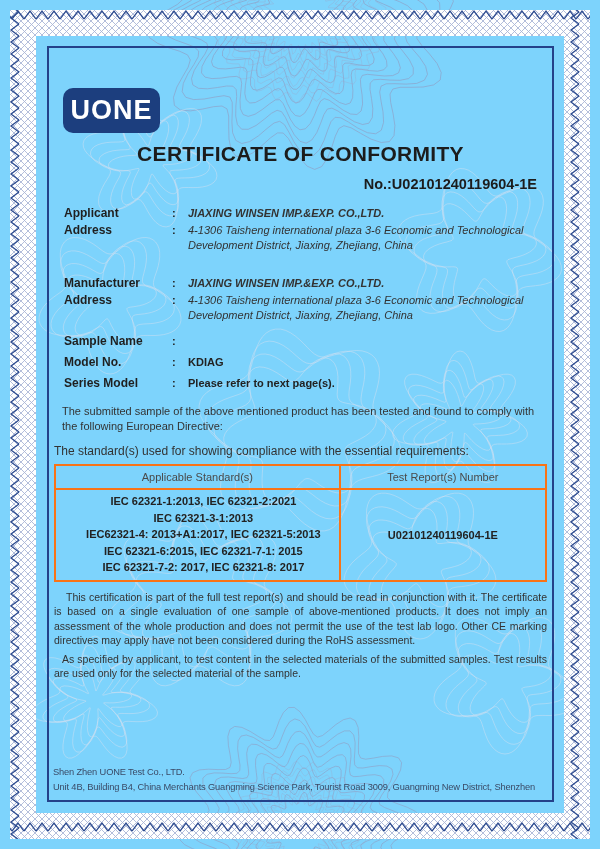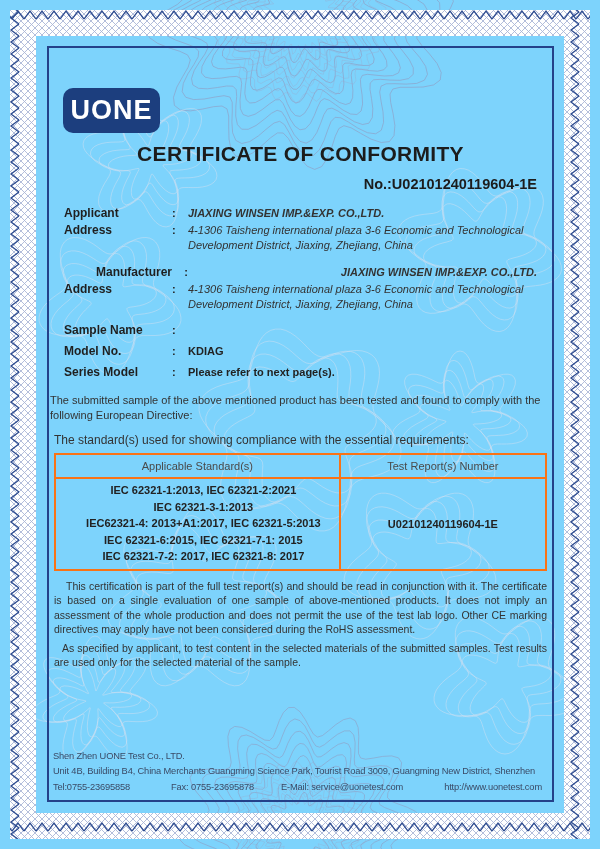--- a/index.html
+++ b/index.html
@@ -15,25 +15,25 @@
   .certno{margin-top:10px;padding-right:14px;text-align:right;font-size:14.5px;font-weight:bold;color:#1c1c1c;}
 
   .fields{margin-top:14px;padding:0 14px;}
   .frow{display:flex;font-size:11px;line-height:15px;margin-bottom:2px;}
   .flabel{width:108px;font-weight:bold;font-size:12px;color:#1f1f1f;flex:none;}
   .fcolon{width:16px;flex:none;font-weight:bold;}
   .fvalue{flex:1;color:#333;}
   .it{font-style:italic;}
   .co{font-weight:bold;font-style:italic;}
   .bd{font-weight:bold;color:#222;}
-  .mt8{margin-top:12px;text-align:right;}
+  .mt8{margin-top:23px;}
   .mt10{margin-top:11px;}
   .frow.sample{margin-bottom:6px;}
 
-  .intro{margin-top:13px;padding:0 0;font-size:11px;line-height:15px;color:#333;}
+  .intro{margin-top:13px;padding:0 12px;font-size:11px;line-height:15px;color:#333;}
   .directive{margin-top:11px;text-align:center;font-size:11.5px;font-weight:bold;color:#222;}
   .stdnote{margin-top:10px;padding:0 4px;font-size:12px;color:#333;}
 
   table.stds{margin:6px 4px 0 4px;width:493px;border-collapse:collapse;}
   table.stds th,table.stds td{border:2px solid #f97316;}
   table.stds th{font-size:11px;font-weight:normal;color:#4a4a4a;height:20px;text-align:center;}
   .c1{width:58%;} .c2{width:42%;}
   .stdcell{padding:3px 0 4px 12px;text-align:center;}
   .stdline{font-size:11px;font-weight:bold;line-height:16.5px;color:#222;}
   .repcell{text-align:center;font-size:11px;font-weight:bold;color:#222;}
@@ -221,22 +221,16 @@
       </tr>
     </tbody>
       </table>
 
     <div class="disc p1">This certification is part of the full test report(s) and should be read in conjunction with it. The certificate is based on a single evaluation of one sample of above-mentioned products. It does not imply an assessment of the whole production and does not permit the use of the test lab logo. Other CE marking directives may apply have not been considered during the RoHS assessment.</div>
     <div class="disc p2">As specified by applicant, to test content in the selected materials of the submitted samples. Test results are used only for the selected material of the sample.</div>
 
     <div class="footer">
       <div class="fline">Shen Zhen UONE Test Co., LTD.</div>
       <div class="fline">Unit 4B, Building B4, China Merchants Guangming Science Park, Tourist Road 3009, Guangming New District, Shenzhen</div>
-      <div class="fcontact">
-        <span class="fc-tel">Tel:0755-23695858</span>
-        <span class="fc-fax">Fax: 0755-23695878</span>
-        <span class="fc-email">E-Mail: service@uonetest.com</span>
-        <span class="fc-web">http://www.uonetest.com</span>
-      </div>
     </div>
 
   </div>
 </div>
 
 </body></html>

